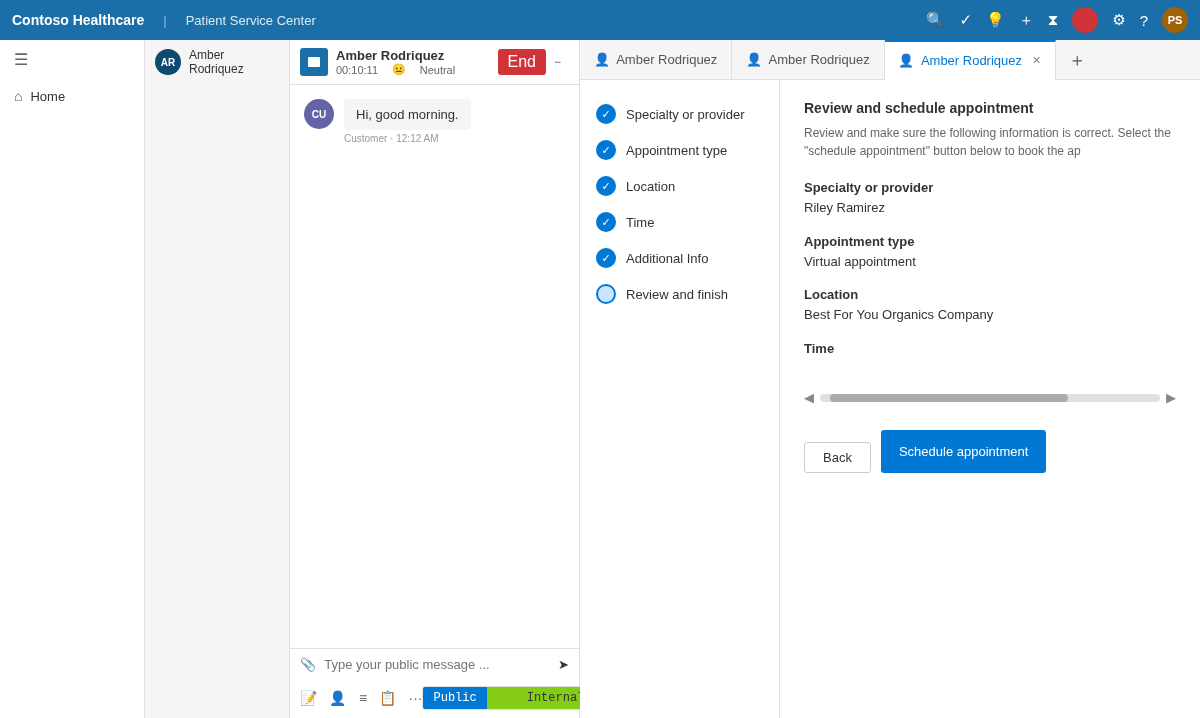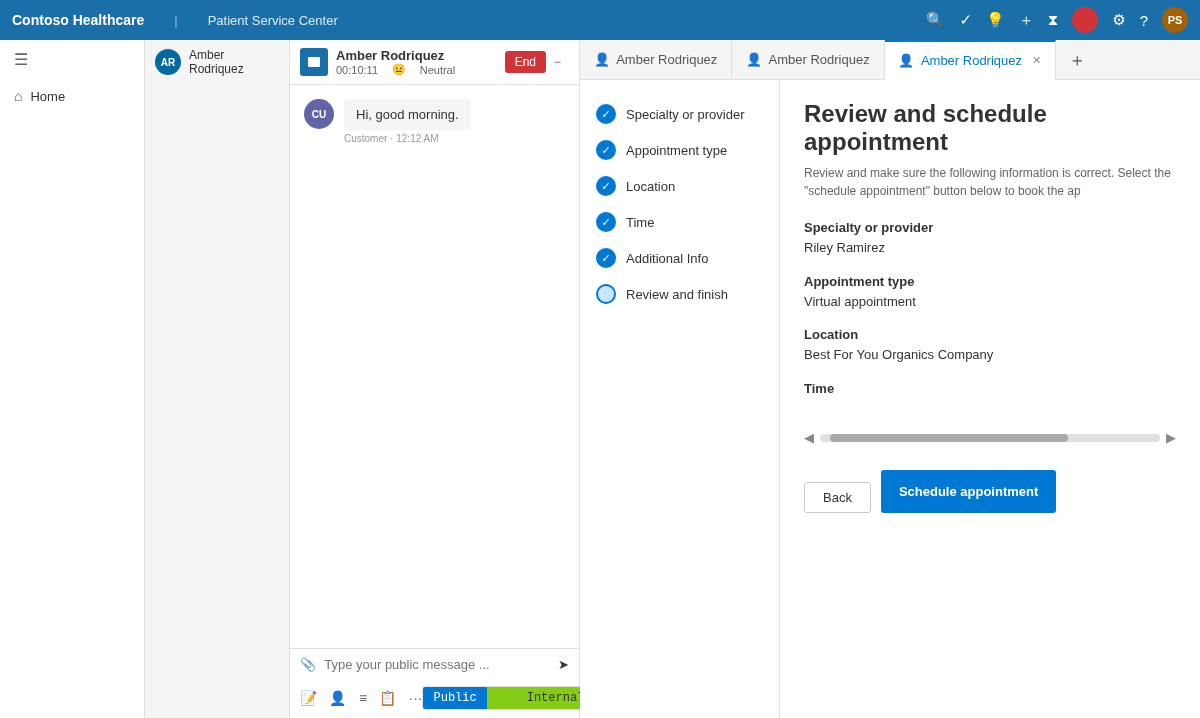--- a/index.html
+++ b/index.html
@@ -3,53 +3,53 @@
   <meta charset="utf-8">
   <style>
     * { box-sizing: border-box; margin: 0; padding: 0; }
     body { font-family: 'Segoe UI', sans-serif; font-size: 13px; background: #f5f5f5; color: #333; overflow: hidden; height: 718px; width: 1200px; }
 
     
     .top-nav {
       display: flex; align-items: center; background: #1a6fa8; color: white;
       height: 40px; padding: 0 12px; justify-content: space-between;
     }
-    .top-nav-left { display: flex; align-items: center; gap: 24px; }
+    .top-nav-left { display: flex; align-items: center; gap: 13px; }
     .top-nav-brand { font-weight: 600; font-size: 14px; }
     .top-nav-divider { color: rgba(255,255,255,0.5); margin: 0 6px; }
     .top-nav-subtitle { font-size: 13px; color: rgba(255,255,255,0.85); }
     .top-nav-right { display: flex; align-items: center; gap: 14px; }
     .top-nav-icon { color: white; font-size: 15px; cursor: pointer; }
     .top-nav-avatar { width: 26px; height: 26px; background: #a16207; border-radius: 50%; display: flex; align-items: center; justify-content: center; font-size: 11px; font-weight: 600; color: white; }
     .top-nav-red-dot { width: 26px; height: 26px; background: #d13438; border-radius: 50%; display: flex; align-items: center; justify-content: center; font-size: 11px; }
 
     
     .main-layout { display: flex; height: calc(718px - 40px); }
 
     
     .sidebar { width: 145px; background: #fff; border-right: 1px solid #e0e0e0; display: flex; flex-direction: column; }
     .sidebar-menu-icon { padding: 10px 14px; color: #666; font-size: 16px; cursor: pointer; }
     .sidebar-item { display: flex; align-items: center; gap: 8px; padding: 9px 14px; color: #333; cursor: pointer; font-size: 13px; }
     .sidebar-item .si-icon { font-size: 14px; color: #555; }
 
     
     .contacts-panel { width: 145px; background: #f5f5f5; border-right: 1px solid #e0e0e0; }
     .contact-item { display: flex; align-items: center; gap: 8px; padding: 8px 10px; cursor: pointer; }
-    .contact-avatar { width: 26px; height: 26px; background: #0369a1; border-radius: 50%; display: flex; align-items: center; justify-content: center; font-size: 10px; font-weight: 700; color: white; flex-shrink: 0; }
+    .contact-avatar { width: 26px; height: 26px; background: #0c4a6e; border-radius: 50%; display: flex; align-items: center; justify-content: center; font-size: 10px; font-weight: 700; color: white; flex-shrink: 0; }
     .contact-name { font-size: 12px; color: #333; }
 
     
     .call-panel { width: 290px; background: #fff; border-right: 1px solid #e0e0e0; display: flex; flex-direction: column; }
     .call-header { display: flex; align-items: center; justify-content: space-between; padding: 8px 10px; border-bottom: 1px solid #e0e0e0; }
     .call-info { display: flex; align-items: center; gap: 8px; flex: 1; }
     .call-icon { width: 28px; height: 28px; background: #1a6fa8; border-radius: 3px; display: flex; align-items: center; justify-content: center; }
     .call-details { }
     .call-name { font-size: 13px; font-weight: 600; color: #333; }
     .call-meta { display: flex; align-items: center; gap: 14px; font-size: 11px; color: #666; }
-    .call-end-btn { background: #d13438; color: white; border: none; border-radius: 3px; padding: 4px 10px; font-size: 12px; cursor: pointer; }
+    .call-end-btn { background: #d13438; color: white; border: none; border-radius: 3px; padding: 4px 10px; font-size: 16px; cursor: pointer; }
 
     
     .chat-area { flex: 1; display: flex; flex-direction: column; }
     .chat-messages { flex: 1; padding: 14px; overflow-y: auto; }
     .chat-bubble { display: flex; align-items: flex-start; gap: 10px; margin-bottom: 10px; }
     .chat-bubble-avatar { width: 30px; height: 30px; background: #6264a7; border-radius: 50%; display: flex; align-items: center; justify-content: center; font-size: 10px; font-weight: 700; color: white; flex-shrink: 0; }
     .chat-bubble-content { }
     .chat-bubble-text { background: #f5f5f5; border-radius: 4px; padding: 8px 12px; font-size: 13px; color: #333; }
     .chat-bubble-time { font-size: 10px; color: #999; margin-top: 3px; }
     .chat-input-area { border-top: 1px solid #e0e0e0; }
@@ -77,30 +77,30 @@
     
     .steps-panel { width: 200px; border-right: 1px solid #e0e0e0; padding: 16px 12px; background: #fff; }
     .step-item { display: flex; align-items: center; gap: 10px; padding: 8px 4px; cursor: pointer; }
     .step-circle { width: 20px; height: 20px; border-radius: 50%; display: flex; align-items: center; justify-content: center; font-size: 11px; flex-shrink: 0; }
     .step-circle.done { background: #0078d4; color: white; }
     .step-circle.current { background: #c8e6ff; border: 2px solid #0078d4; }
     .step-label { font-size: 13px; color: #333; }
 
     
     .review-panel { flex: 1; padding: 20px 24px; overflow-y: auto; }
-    .review-title { font-size: 24px; font-weight: 600; color: #333; margin-bottom: 8px; }
+    .review-title { font-size: 14px; font-weight: 600; color: #333; margin-bottom: 8px; }
     .review-subtitle { font-size: 12px; color: #666; margin-bottom: 20px; line-height: 1.5; }
     .review-field { margin-bottom: 16px; }
     .review-field-label { font-size: 13px; font-weight: 600; color: #333; margin-bottom: 3px; }
     .review-field-value { font-size: 13px; color: #333; line-height: 1.5; }
     .scroll-track { height: 8px; background: #e0e0e0; margin: 8px 0; position: relative; border-radius: 4px; }
     .scroll-thumb { height: 8px; background: #aaa; border-radius: 4px; width: 70%; margin-left: 10px; }
     .review-actions { display: flex; gap: 10px; margin-top: 20px; }
     .btn-back { background: white; border: 1px solid #ccc; color: #333; padding: 7px 18px; border-radius: 3px; cursor: pointer; font-size: 13px; margin-top: 12px; }
-    .btn-schedule { background: #0078d4; color: white; border: none; padding: 11px 18px; border-radius: 3px; cursor: pointer; font-size: 13px; font-weight: bold; }
+    .btn-schedule { background: #0078d4; color: white; border: none; padding: 11px 18px; border-radius: 3px; cursor: pointer; font-size: 13px; }
 
     .minimize-icon { padding: 4px 8px; color: #666; font-size: 12px; cursor: pointer; }
   </style>
 </head>
 <body>
 
 <div class="top-nav">
   <div class="top-nav-left">
     <span class="top-nav-brand">Contoso Healthcare</span>
     <span class="top-nav-divider">|</span>

